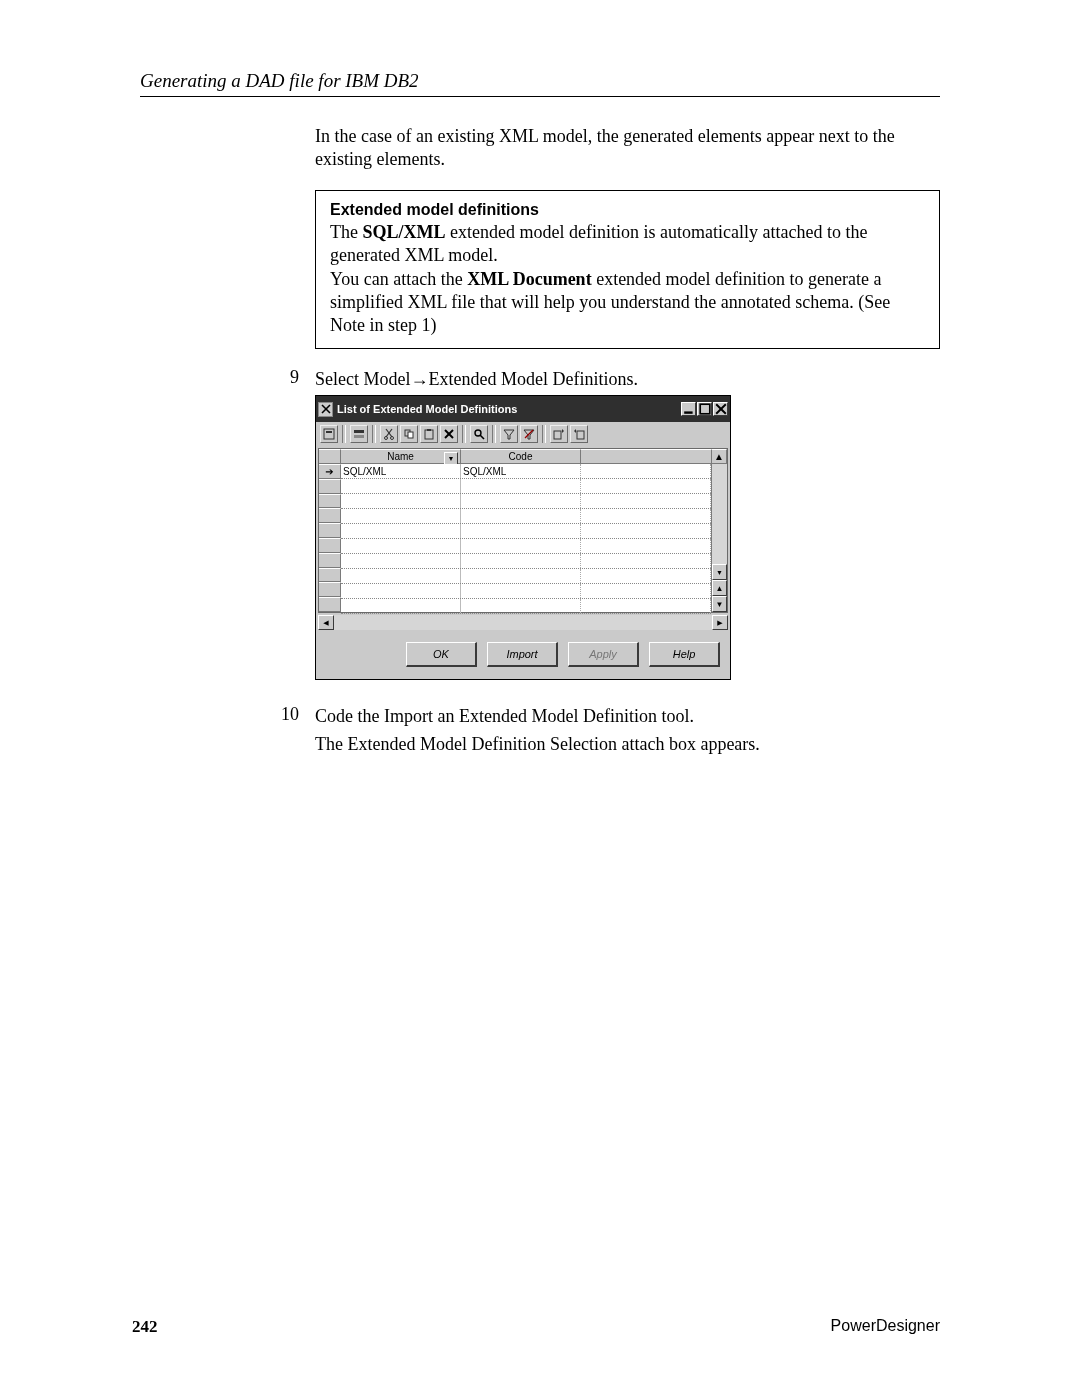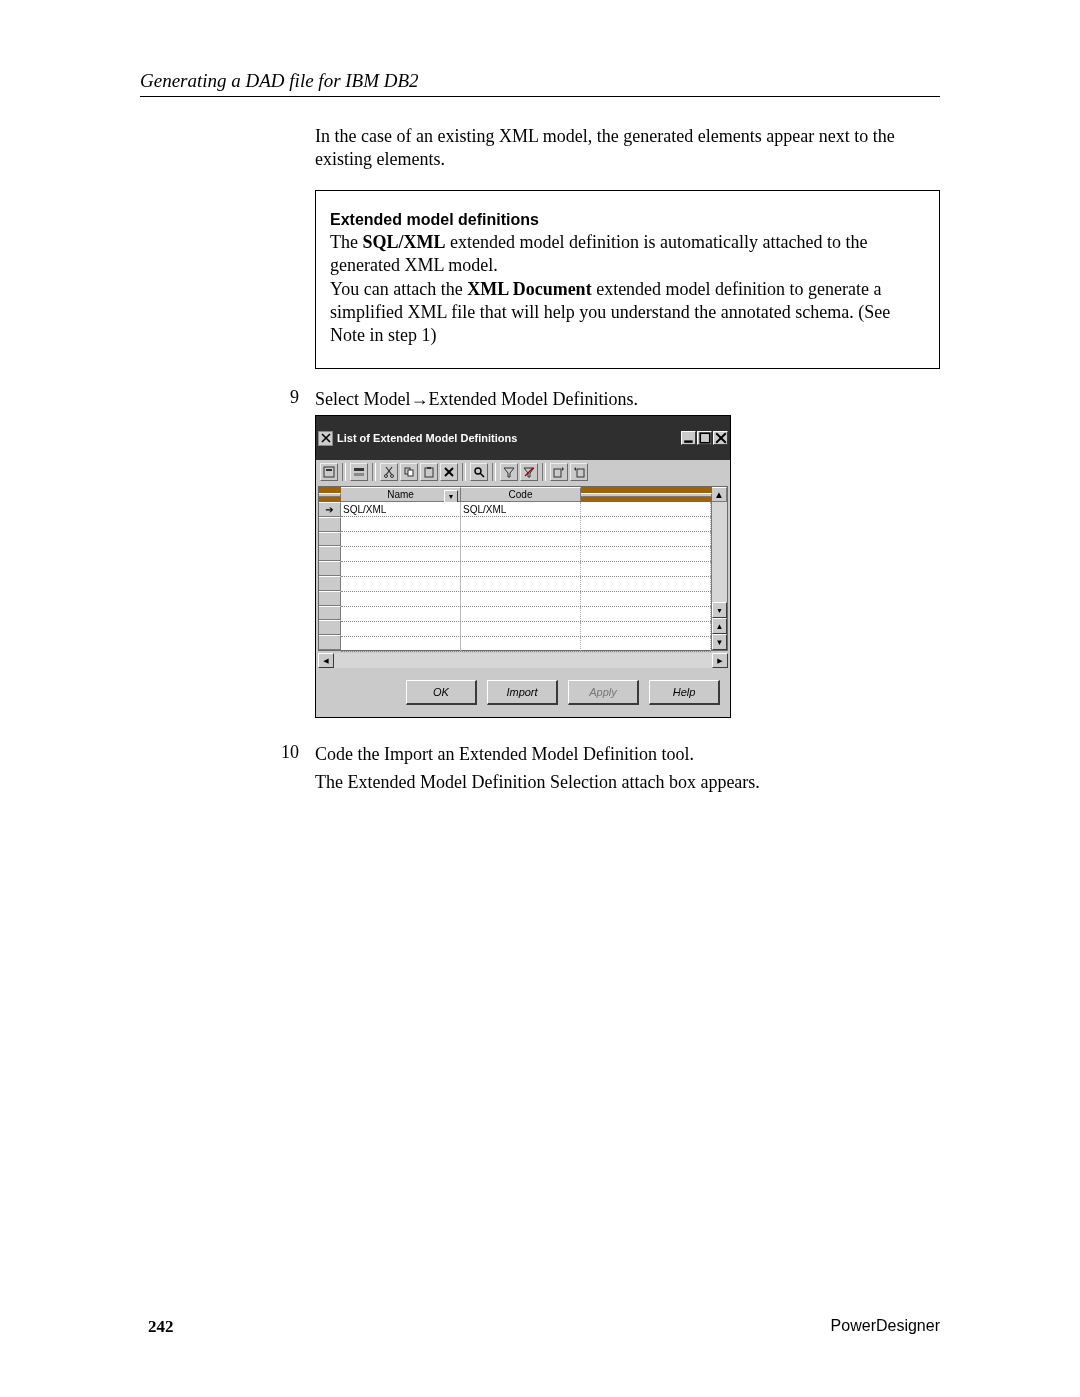--- a/index.html
+++ b/index.html
@@ -29,21 +29,21 @@
   .content-col {
     margin-left: 175px;
   }
   .para {
     font-size: 18px;
     line-height: 1.3;
     margin-bottom: 18px;
   }
   .note-box {
     border: 1px solid #000;
-    padding: 20px 14px;
+    padding: 10px 14px;
     margin-bottom: 18px;
   }
   .note-title {
     font-family: Arial, Helvetica, sans-serif;
     font-weight: bold;
     font-size: 16px;
     margin-bottom: 2px;
   }
   .note-body {
     font-size: 18px;
@@ -85,21 +85,21 @@
     background: #cacaca;
     font-family: "MS Sans Serif", Tahoma, Arial, sans-serif;
     font-size: 11px;
   }
   .titlebar {
     background: #2f2f2f;
     color: #fff;
     display: flex;
     align-items: center;
     height: 18px;
-    padding: 13px 2px;
+    padding: 4px 2px;
   }
   .titlebar-icon {
     width: 13px;
     height: 13px;
     background: #ccc;
     border: 1px solid #888;
     margin-right: 4px;
     display: flex;
     align-items: center;
     justify-content: center;
@@ -160,22 +160,21 @@
     margin: 0 2px;
   }
   .grid-wrap {
     background: #fff;
     margin: 2px;
     border: 1px solid #6a6a6a;
     position: relative;
   }
   .grid-head {
     display: flex;
-    background: #a16207;
-    align-items: center;
+    background: #0c4a6e;
   }
   .gh-cell {
     border-right: 1px solid #7a7a7a;
     border-bottom: 1px solid #7a7a7a;
     border-top: 1px solid #fff;
     text-align: center;
     font-size: 10px;
     padding: 1px 0;
     box-sizing: border-box;
     background: #cacaca;
@@ -311,21 +310,21 @@
     border-bottom: 2px solid #3a3a3a;
     font-size: 11px;
     display: flex;
     align-items: center;
     justify-content: center;
   }
   .dbtn.disabled { color: #777; }
   .page-footer {
     position: absolute;
     bottom: 60px;
-    left: 148px;
+    left: 132px;
     right: 140px;
     display: flex;
     justify-content: space-between;
     font-size: 17px;
   }
   .page-num { font-weight: bold; }
   .footer-right { font-family: Arial, Helvetica, sans-serif; font-size: 16px; }
   svg.ico { width: 12px; height: 12px; }
 </style>
 </head>

